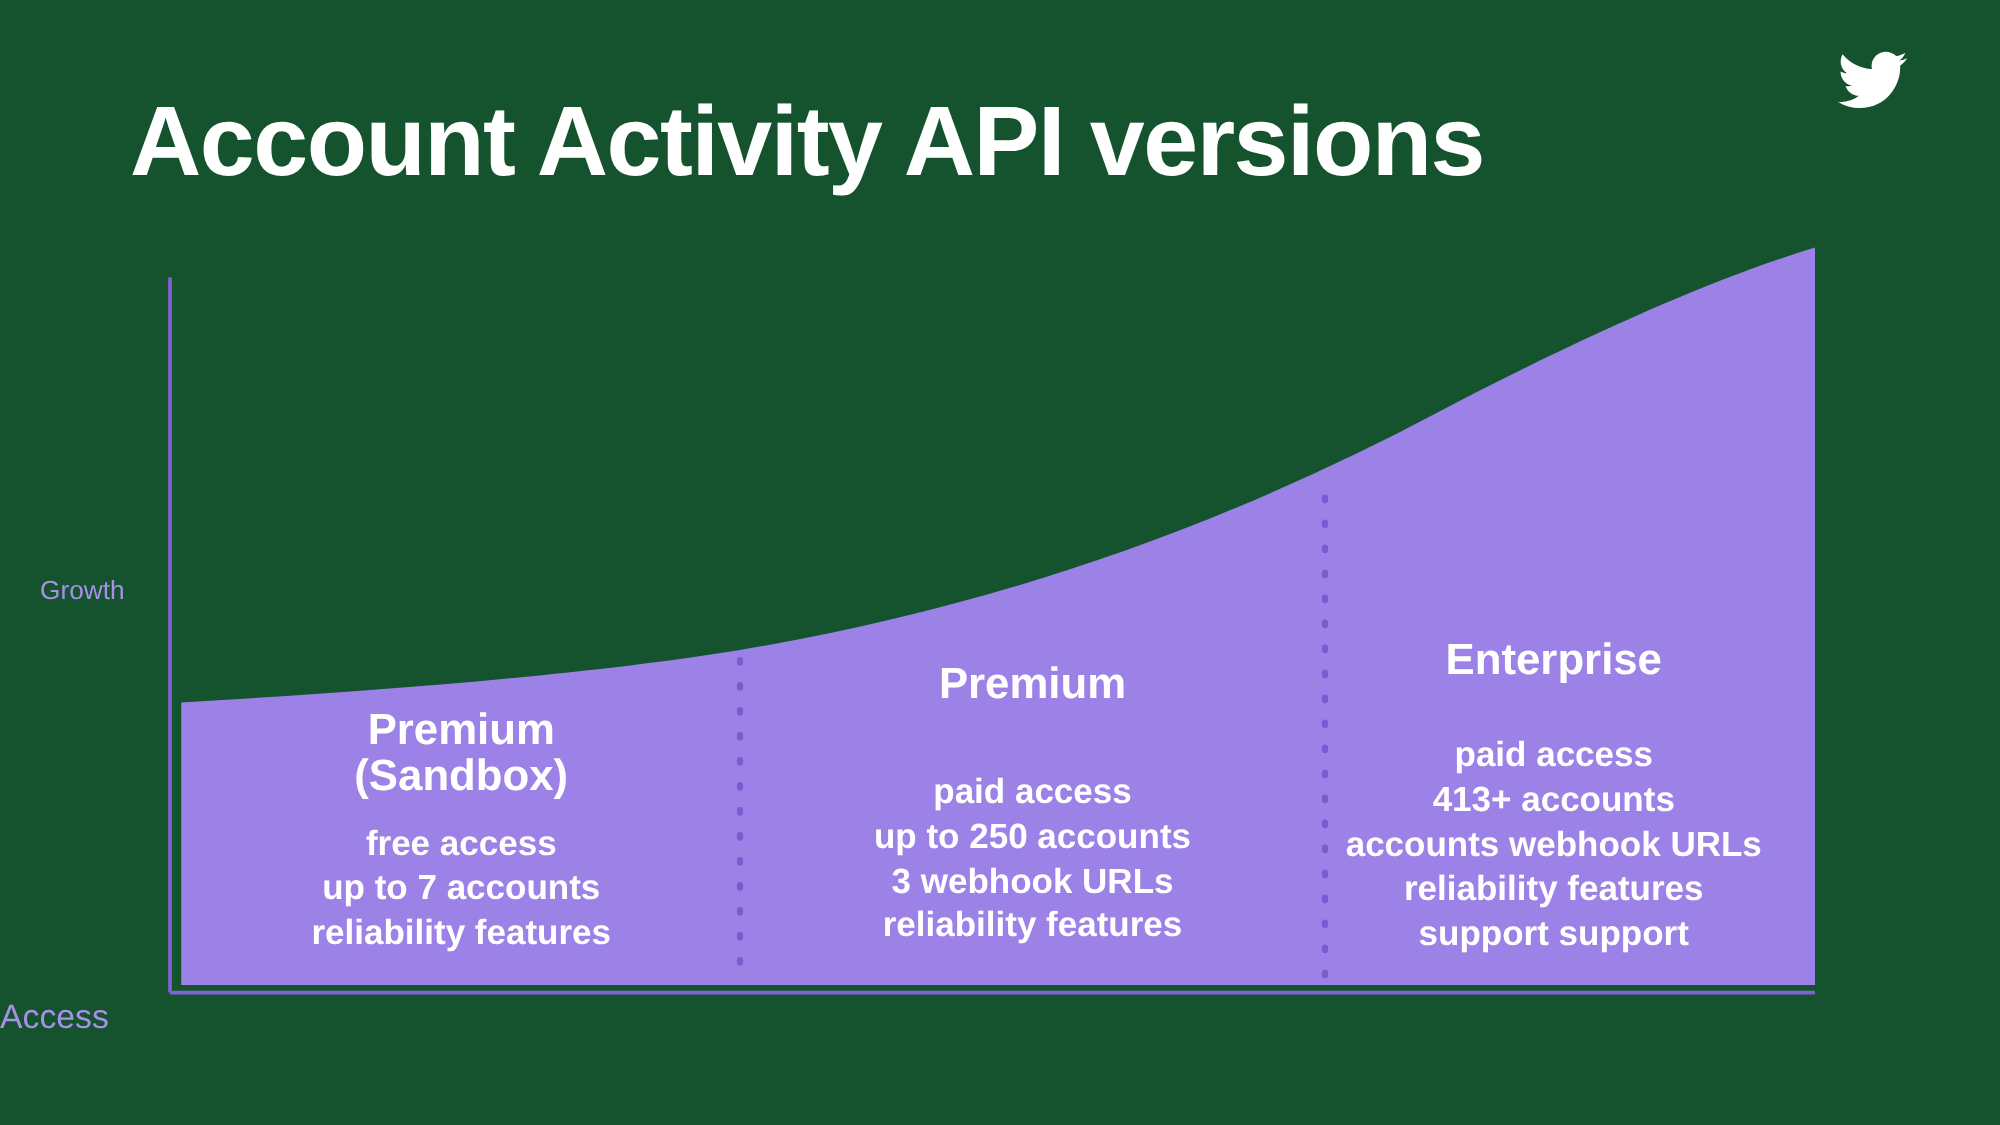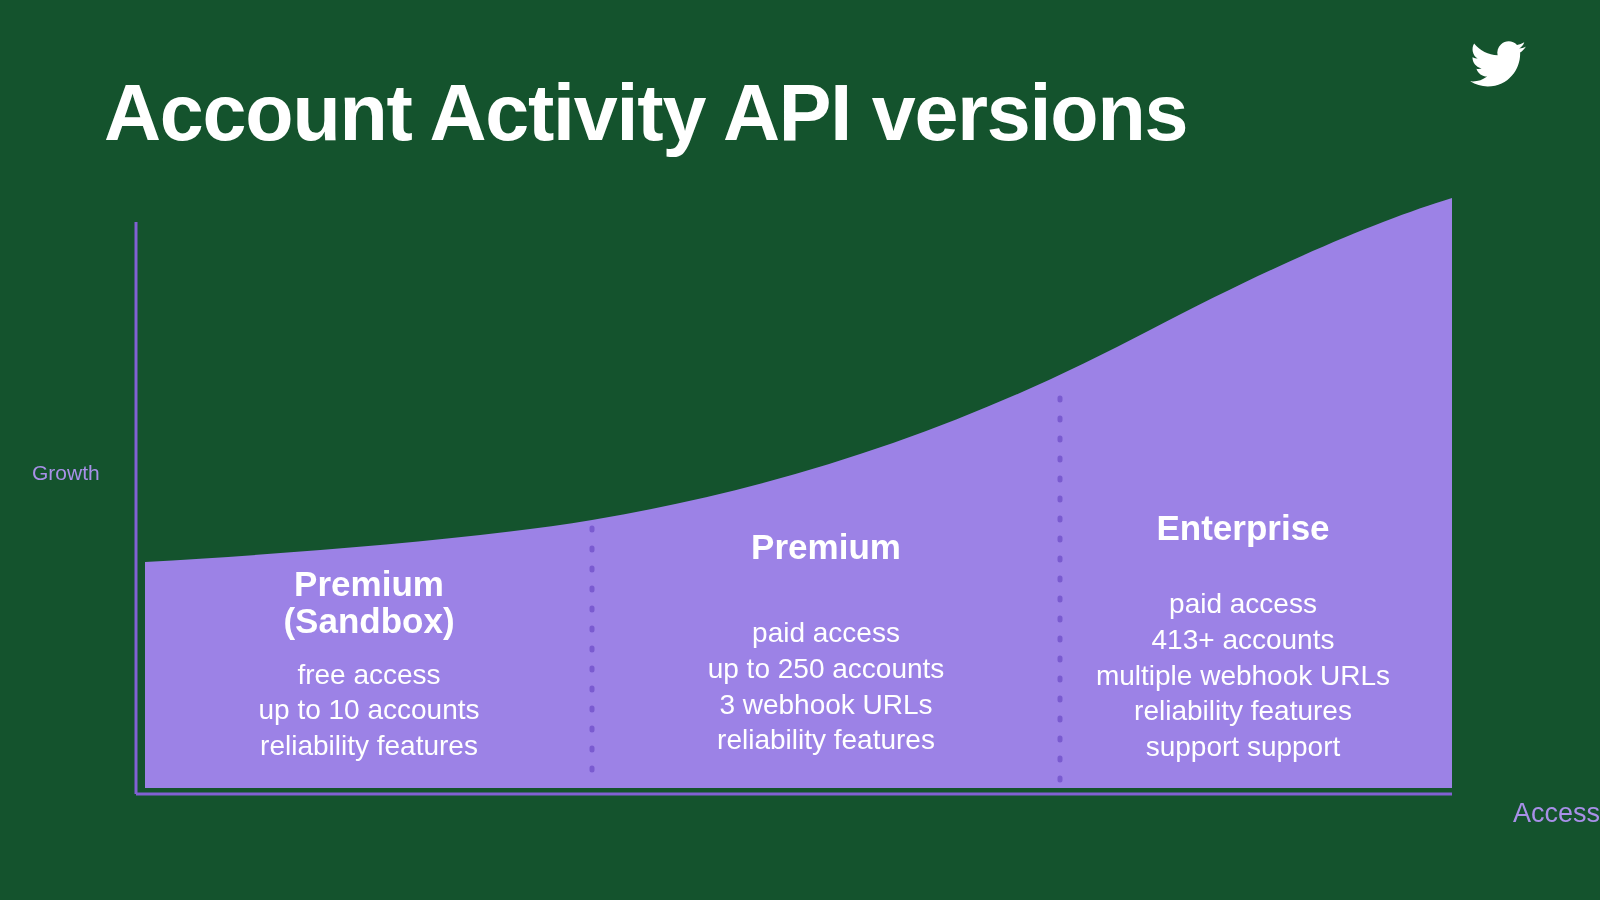--- a/index.html
+++ b/index.html
@@ -66,41 +66,41 @@
     top: 462px;
     font-size: 21px;
     color: #a890e8;
     line-height: 1;
   }
   #x-axis-label {
     position: absolute;
     left: 0;
     top: 800px;
     width: 1600px;
-    text-align: right;
+    text-align: left;
     font-size: 27px;
     color: #a890e8;
     line-height: 1;
   }
 
   
   .tier {
     position: absolute;
     text-align: center;
     color: #ffffff;
   }
   .tier-title {
     font-weight: bold;
     line-height: 1.07;
     color: #ffffff;
   }
   .tier-features {
     line-height: 1.27;
     color: #ffffff;
-    font-weight: normal;
+    font-weight: bold;
   }
 
   
   #tier-sandbox {
     left: 146px;
     top: 565px;
     width: 446px;
   }
   #tier-sandbox .tier-title { font-size: 35px; }
   #tier-sandbox .tier-features { font-size: 28px; margin-top: 17px; }
@@ -160,21 +160,21 @@
     <div id="y-axis-label">Growth</div>
     <div id="x-axis-label">Access</div>
 
     <div class="tier" id="tier-sandbox">
       <div class="tier-title">
         <div>Premium</div>
         <div>(Sandbox)</div>
       </div>
       <div class="tier-features">
         <div>free access</div>
-        <div>up to 10 accounts</div>
+        <div>up to 7 accounts</div>
         <div>reliability features</div>
       </div>
     </div>
 
     <div class="tier" id="tier-premium">
       <div class="tier-title">
         <div>Premium</div>
       </div>
       <div class="tier-features">
         <div>paid access</div>
@@ -184,20 +184,20 @@
       </div>
     </div>
 
     <div class="tier" id="tier-enterprise">
       <div class="tier-title">
         <div>Enterprise</div>
       </div>
       <div class="tier-features">
         <div>paid access</div>
         <div>413+ accounts</div>
-        <div>multiple webhook URLs</div>
+        <div>accounts webhook URLs</div>
         <div>reliability features</div>
         <div>support support</div>
       </div>
     </div>
 
   </div>
 </div>
 
 </body></html>

